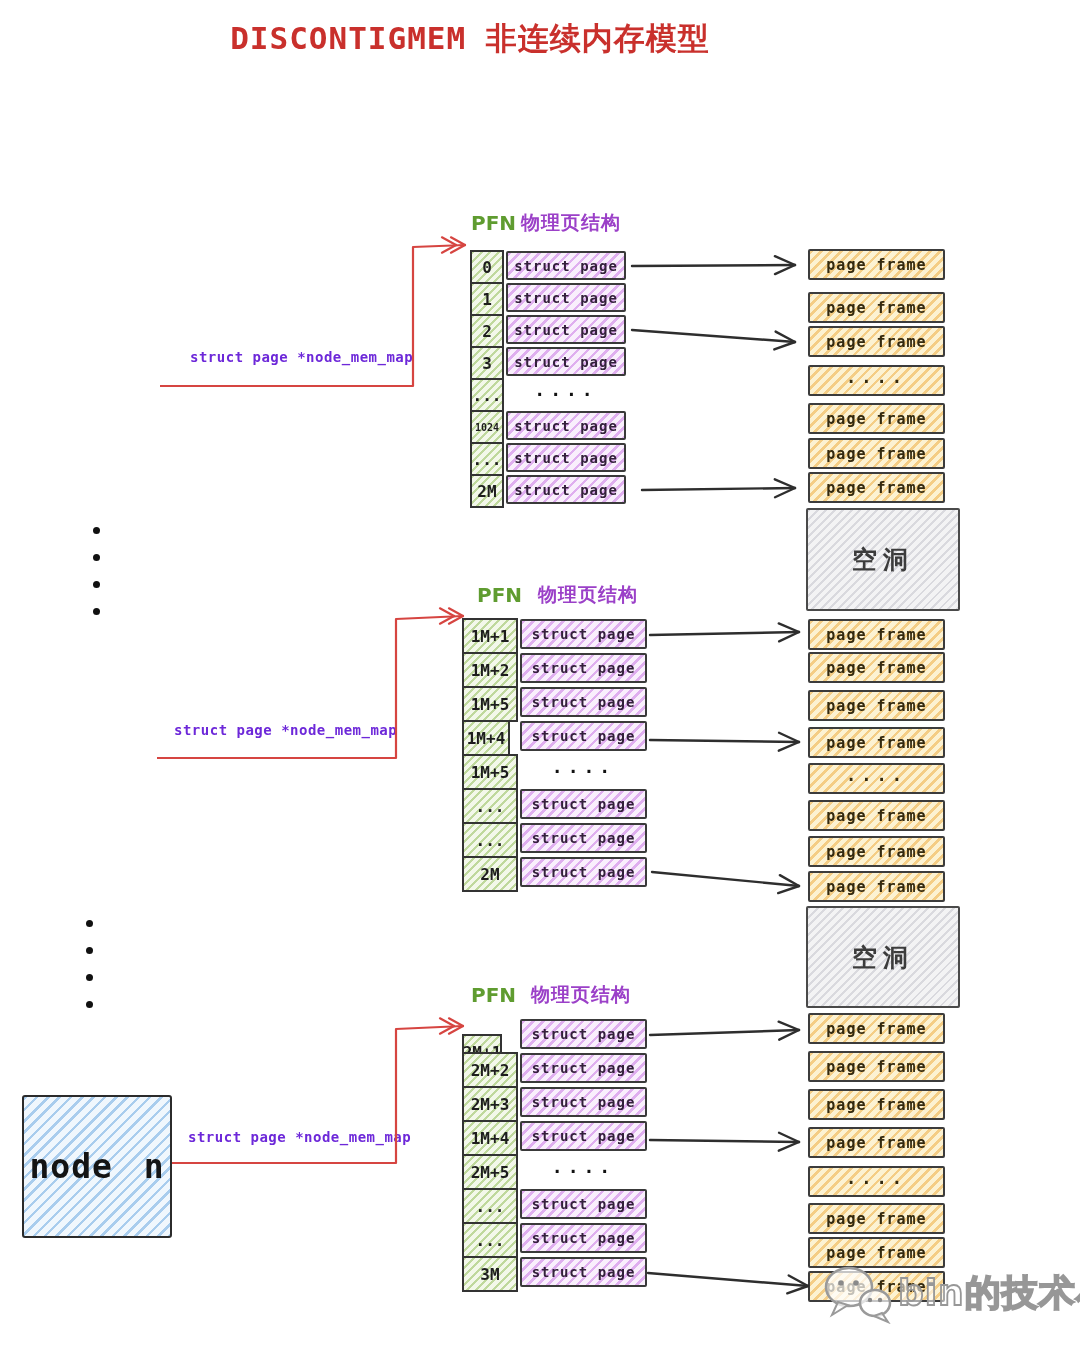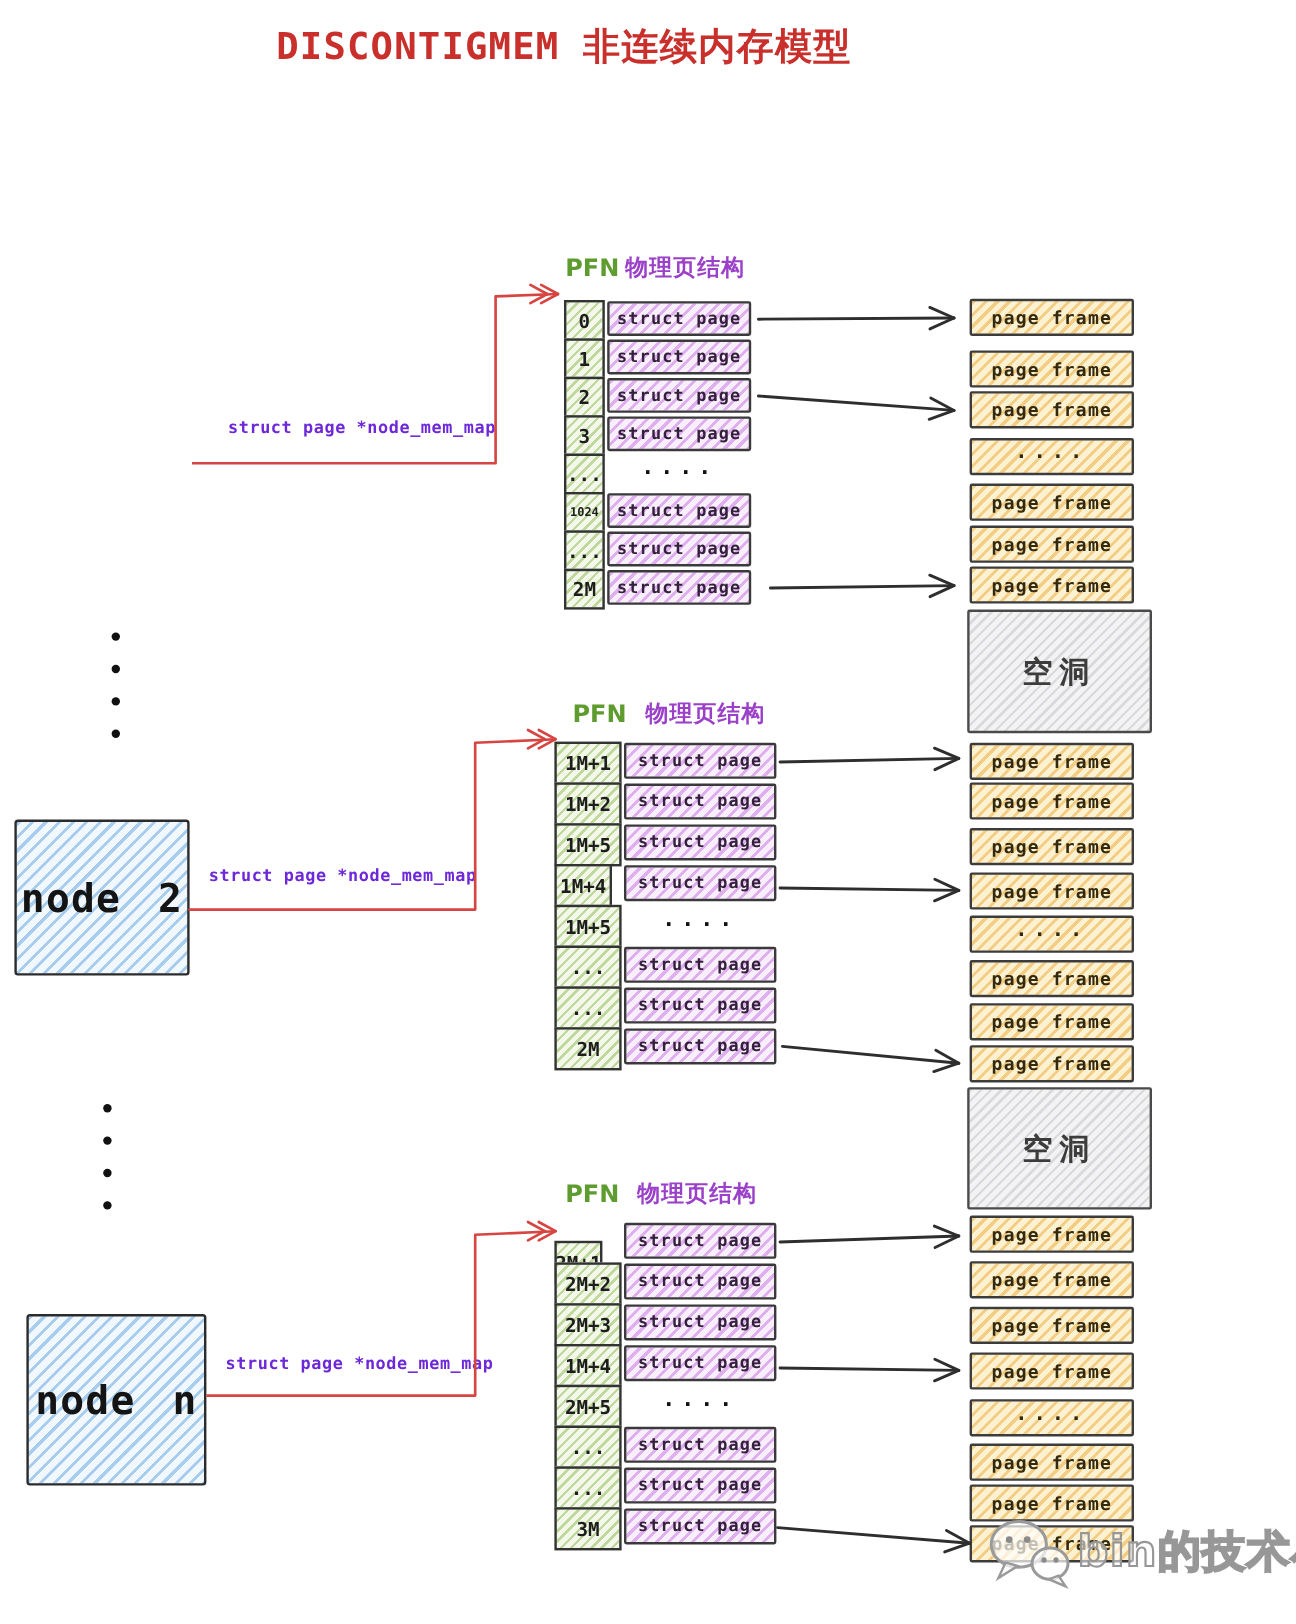--- a/index.html
+++ b/index.html
@@ -95,23 +95,20 @@
   }
 </style>
 </head>
 <body>
 
 <div class="canvas">
 
   <div class="title">DISCONTIGMEM 非连续内存模型</div>
 
 
-  <div class="node-box" style="left:12px;top:683px;width:146px;height:130px;">
-    <span>node 2</span>
-  </div>
   <div class="node-box" style="left:22px;top:1095px;width:150px;height:143px;">
     <span>node n</span>
   </div>
 
   <div class="pointer-label" style="left:190px;top:349px;">struct page *node_mem_map</div>
   <div class="pointer-label" style="left:174px;top:722px;">struct page *node_mem_map</div>
   <div class="pointer-label" style="left:188px;top:1129px;">struct page *node_mem_map</div>
 
   <div class="pfn-header" style="left:471px;top:211px;">PFN</div>
   <div class="struct-header" style="left:521px;top:210px;">物理页结构</div>

